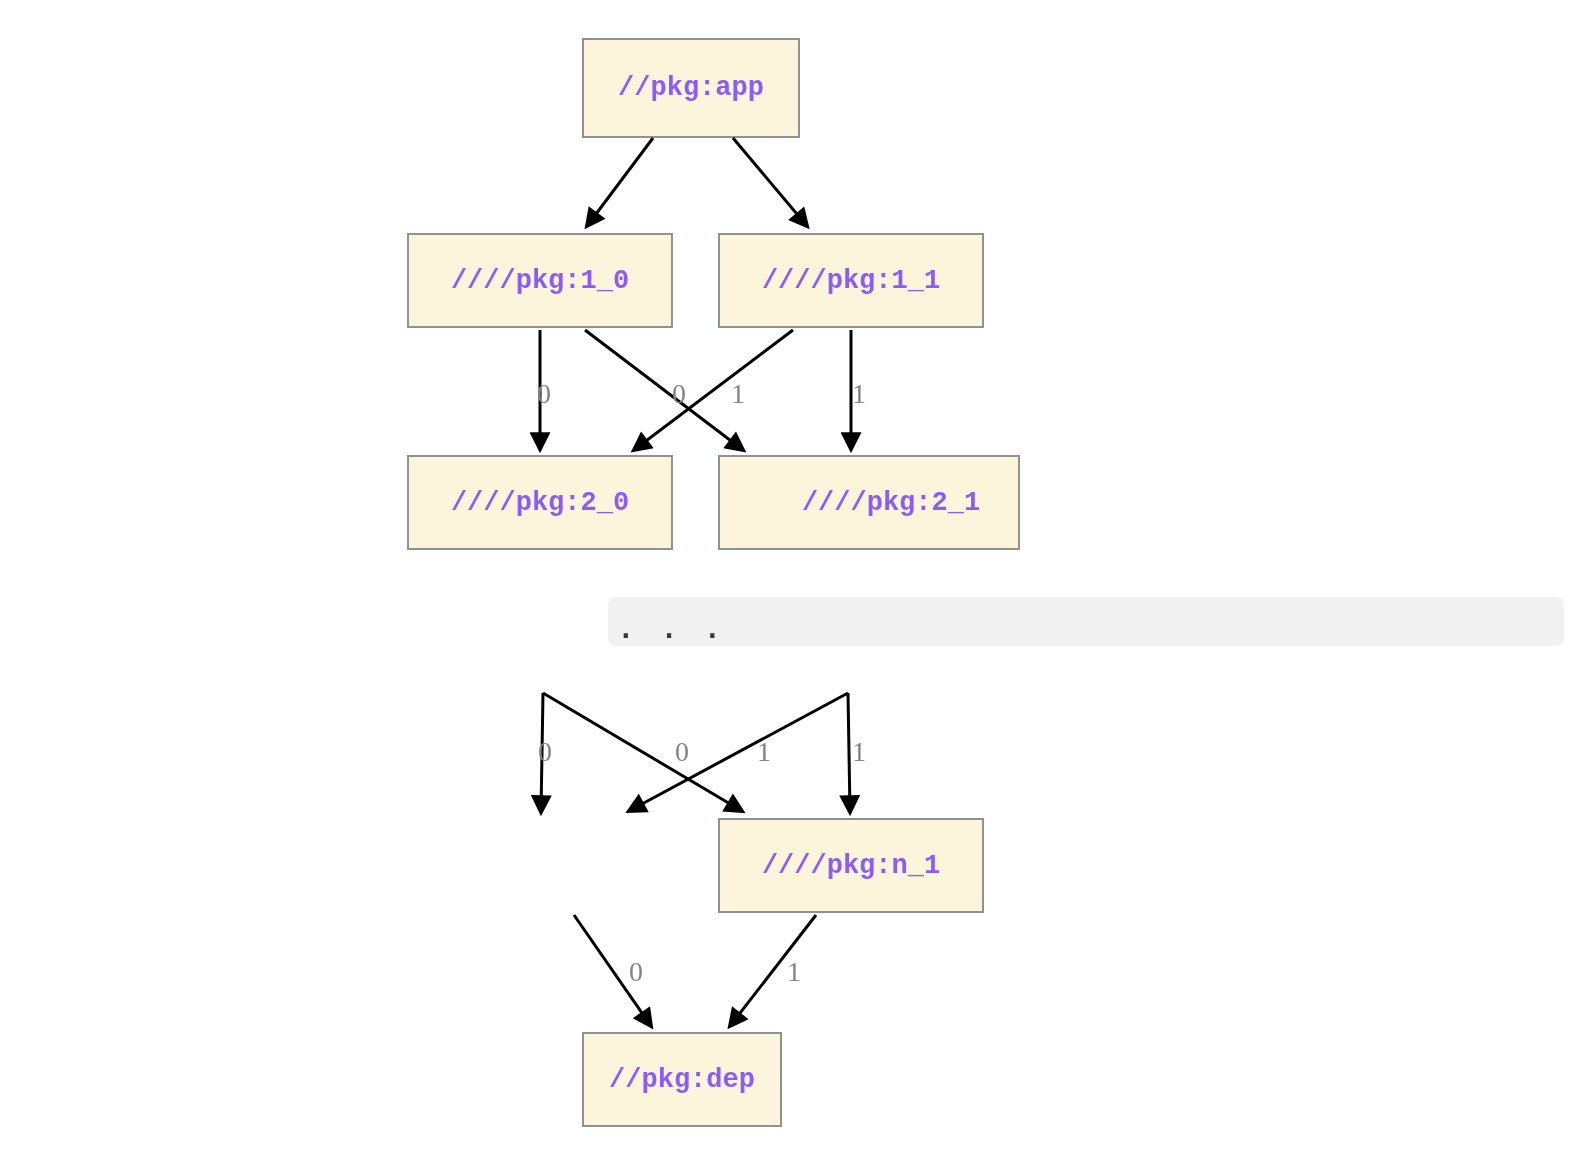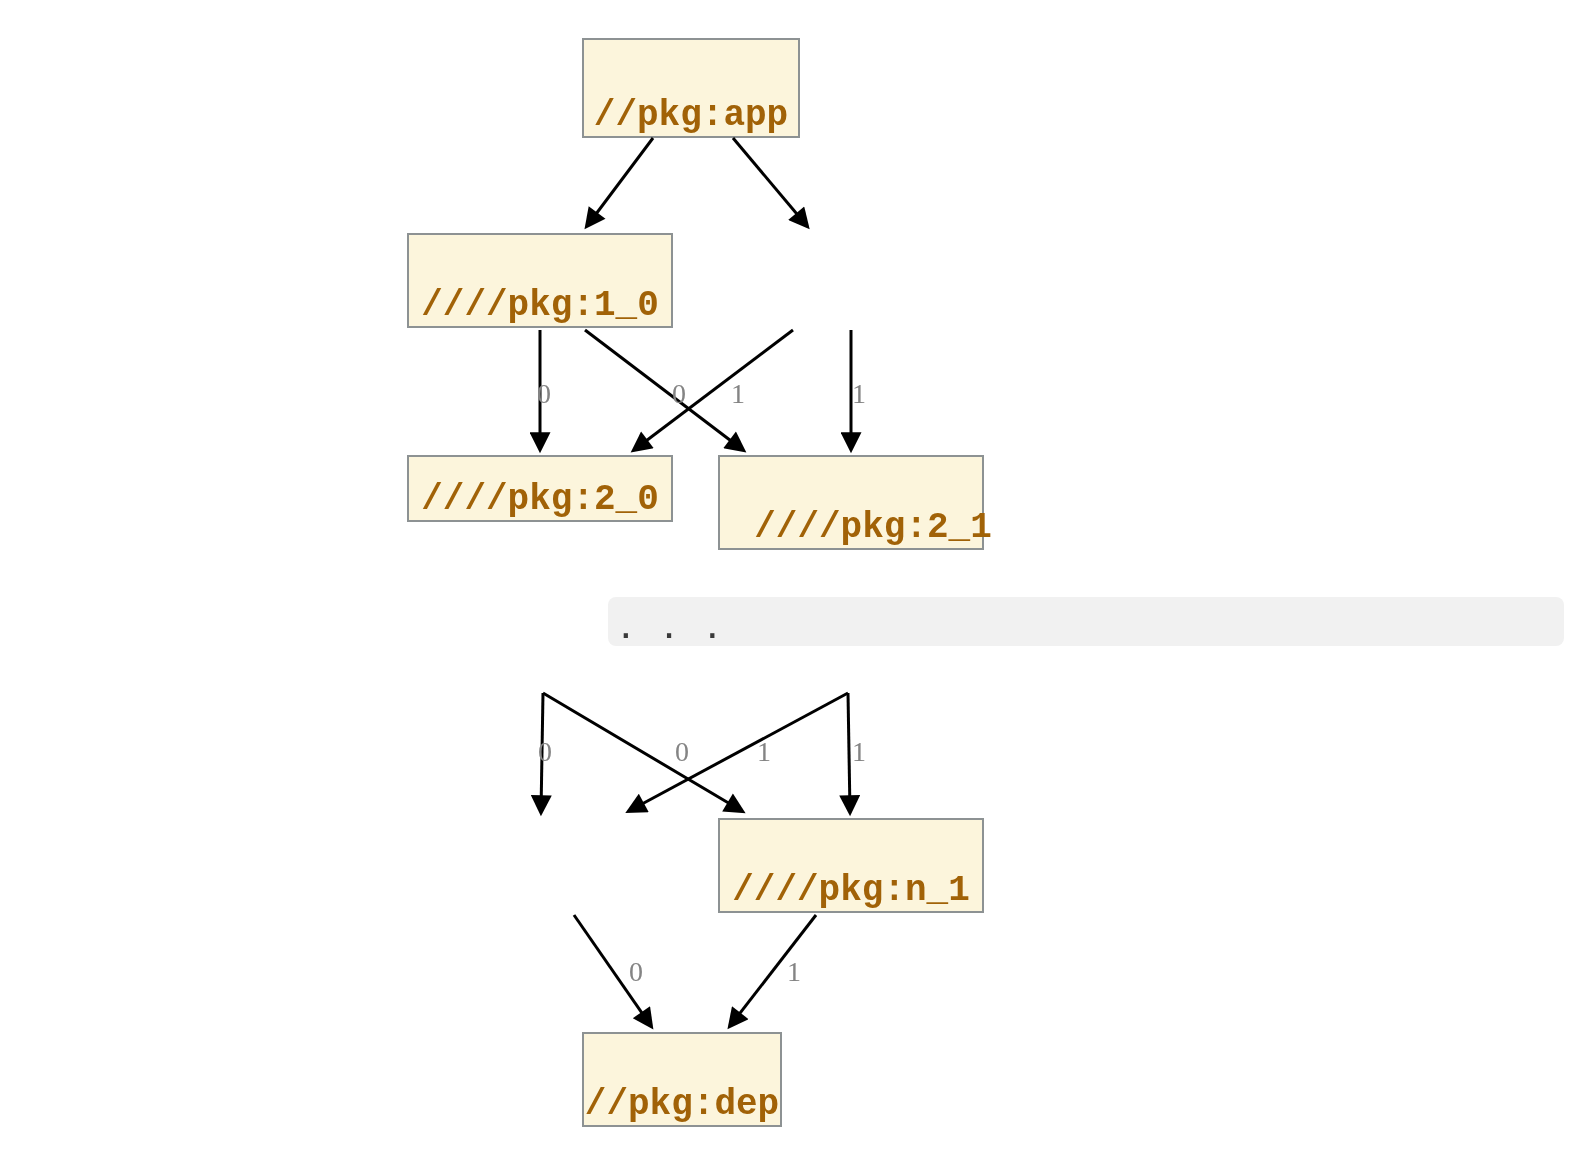--- a/index.html
+++ b/index.html
@@ -1,25 +1,25 @@
 <!DOCTYPE html>
 <html><head>
 <meta charset="utf-8">
 <style>
   html,body{margin:0;padding:0;background:#ffffff;}
   #canvas{position:relative;width:1592px;height:1162px;background:#ffffff;overflow:hidden;
           font-family:"Liberation Sans",sans-serif;}
   .node{position:absolute;box-sizing:border-box;background:#fcf5dc;border:2px solid #8d9293;
-        display:flex;align-items:flex-end;justify-content:center;
-        font-family:"Liberation Mono",monospace;font-weight:bold;font-size:36px;color:#a16207;z-index:1;}
+        display:flex;align-items:center;justify-content:center;
+        font-family:"Liberation Mono",monospace;font-weight:bold;font-size:27px;color:#8b5cf6;z-index:1;}
   .node-app  {left:582px;top:38px;  width:218px;height:100px;}
   .node-1_0  {left:407px;top:233px; width:266px;height:95px;}
   .node-1_1  {left:718px;top:233px; width:266px;height:95px;}
-  .node-2_0  {left:407px;top:455px; width:266px;height:67px;}
-  .node-2_1  {left:718px;top:455px; width:266px;height:95px;padding-left:44px;}
+  .node-2_0  {left:407px;top:455px; width:266px;height:95px;}
+  .node-2_1  {left:718px;top:455px; width:302px;height:95px;padding-left:44px;}
   .node-n_0  {left:407px;top:818px; width:266px;height:95px;}
   .node-n_1  {left:718px;top:818px; width:266px;height:95px;}
   .node-dep  {left:582px;top:1032px;width:200px;height:95px;}
   .ellipsis-bar{position:absolute;left:608px;top:597px;width:956px;height:49px;
         background:#f1f1f1;border-radius:8px;display:flex;align-items:flex-end;z-index:0;
         padding:0 0 4px 10px;box-sizing:border-box;}
   .ellipsis-bar span{font-family:"DejaVu Sans Mono",monospace;font-weight:bold;font-size:26px;
         letter-spacing:6px;color:#3a3a3a;line-height:1;}
   svg.edges{position:absolute;left:0;top:0;z-index:2;pointer-events:none;}
   .edge-line{stroke:#000000;stroke-width:3;fill:none;}
@@ -28,20 +28,23 @@
 </head>
 <body>
 
 <div id="canvas">
 
   <div class="node node-app">
     <span>//pkg:app</span>
   </div>
   <div class="node node-1_0">
     <span>////pkg:1_0</span>
+  </div>
+  <div class="node node-1_1">
+    <span>////pkg:1_1</span>
   </div>
   <div class="node node-2_0">
     <span>////pkg:2_0</span>
   </div>
   <div class="node node-2_1">
     <span>////pkg:2_1</span>
   </div>
 
   <div class="ellipsis-bar">
     <span>. . .</span>

